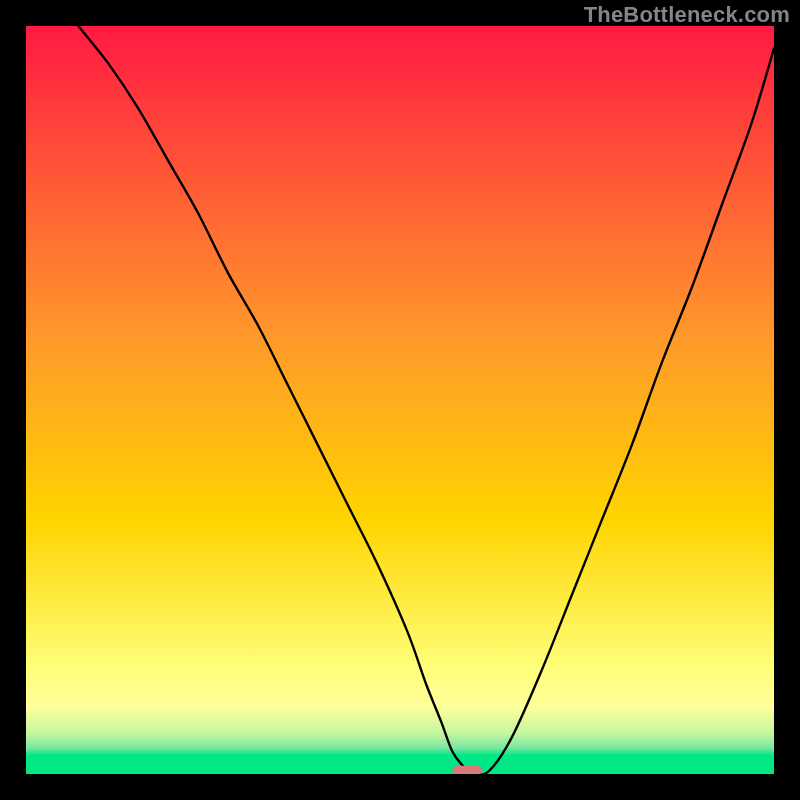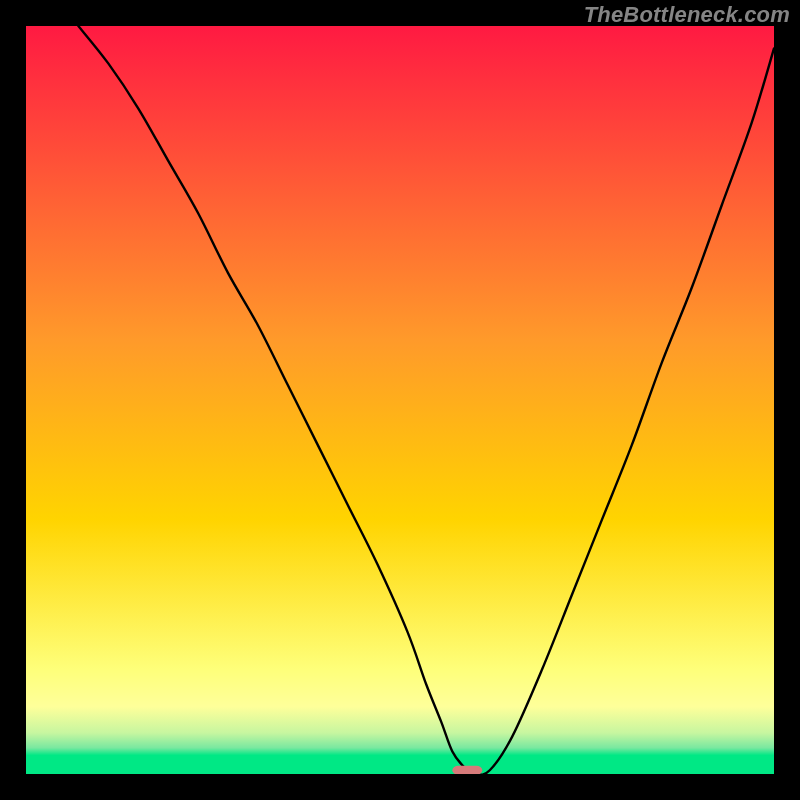--- a/index.html
+++ b/index.html
@@ -29,21 +29,20 @@
   .watermark {
     position: absolute;
     top: 2px;
     right: 10px;
     font-family: Arial, Helvetica, sans-serif;
     font-size: 22px;
     font-weight: bold;
     color: #858585;
     letter-spacing: 0.2px;
     user-select: none;
-    font-style: italic;
   }
 </style>
 </head>
 <body>
 
 <div class="frame">
 
   <svg class="chart" viewBox="0 0 1000 1000" preserveAspectRatio="none">
     <defs>
       <linearGradient id="bg-grad" x1="0" y1="0" x2="0" y2="1">

